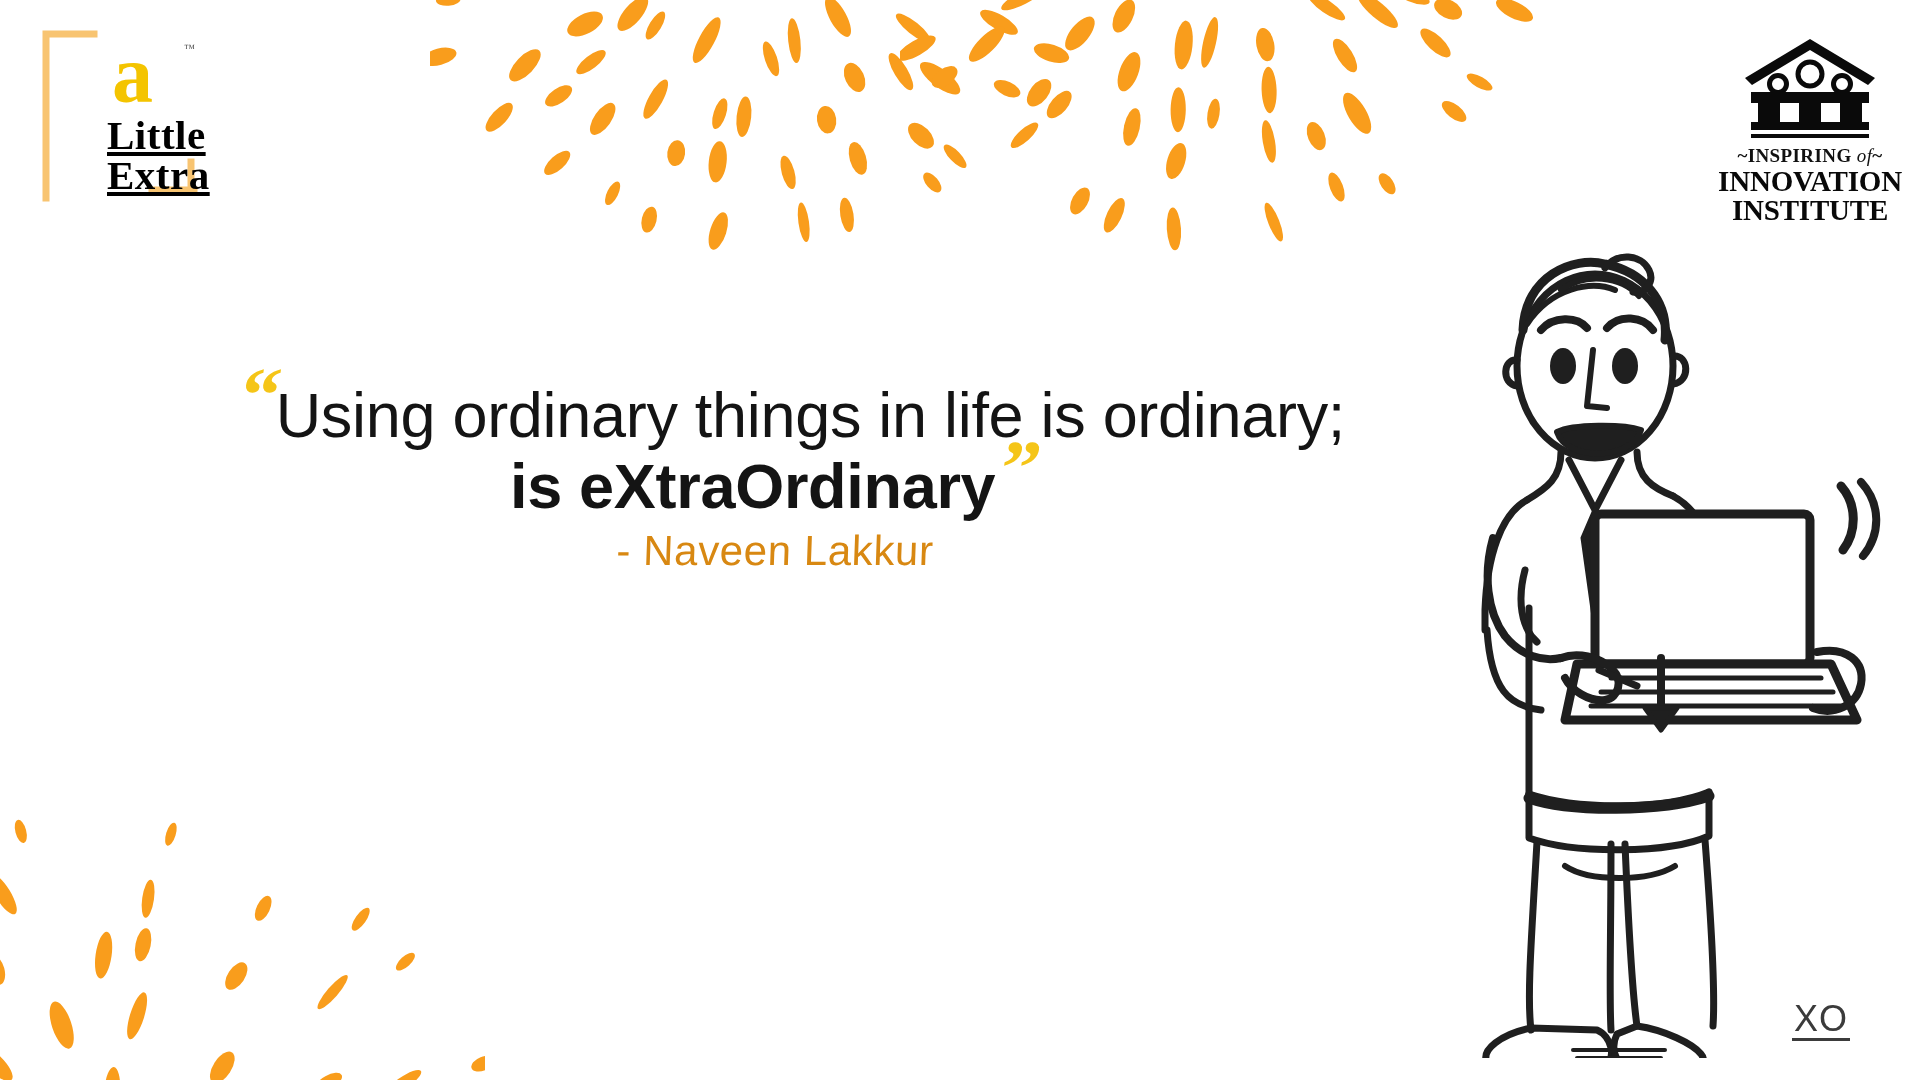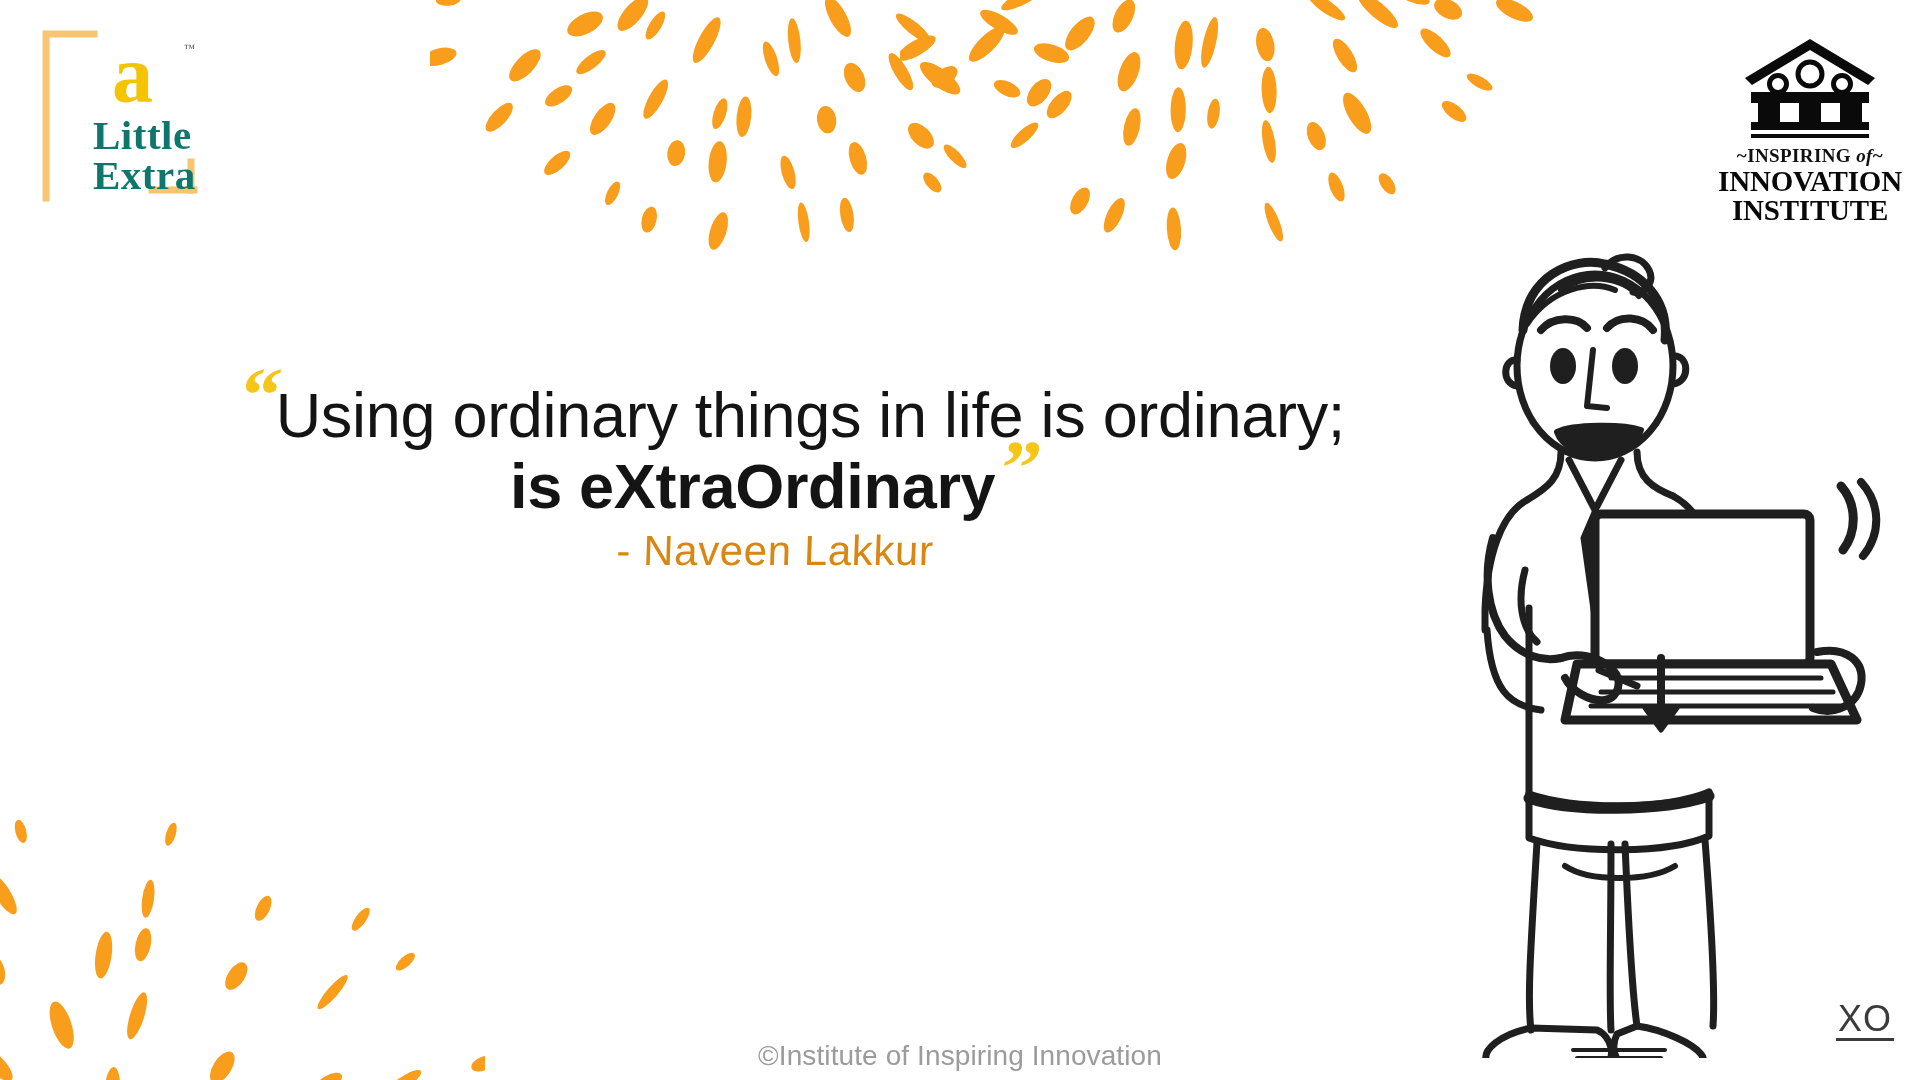--- a/index.html
+++ b/index.html
@@ -57,28 +57,29 @@
   #logo-tm {
     position: absolute;
     left: 150px;
     top: 16px;
     font-size: 11px;
     color: #4a4a4a;
     font-family: "Liberation Serif", serif;
   }
   #logo-wordmark {
     position: absolute;
-    left: 59px;
+    left: 73px;
     top: 90px;
     font-family: "Liberation Serif", serif;
     font-weight: 700;
     font-size: 41px;
     line-height: 0.97;
     letter-spacing: 0.5px;
-    color: #0f766e;
+    color: #000000;
+    text-decoration: underline;
   }
 
   
   #logo-institute {
     position: absolute;
     left: 1715px;
     top: 34px;
     width: 190px;
     height: 180px;
     text-align: center;
@@ -91,21 +92,21 @@
     font-family: "Liberation Serif", serif;
     font-size: 19px;
     font-weight: 700;
     letter-spacing: 0.4px;
     color: #111;
     margin-top: 3px;
     white-space: nowrap;
   }
   #institute-line-1 .of {
     font-style: italic;
-    font-weight: 700;
+    font-weight: 400;
   }
   #institute-line-2, #institute-line-3 {
     font-family: "Liberation Serif", serif;
     font-weight: 700;
     font-size: 29px;
     letter-spacing: -0.2px;
     line-height: 1.0;
     color: #090909;
     white-space: nowrap;
   }
@@ -171,21 +172,20 @@
     left: 1792px;
     top: 1000px;
     font-family: "Liberation Sans", sans-serif;
     font-size: 36px;
     font-weight: 400;
     letter-spacing: 1px;
     color: #3b3b3b;
     border-bottom: 3px solid #3b3b3b;
     line-height: 1.05;
     padding: 0 2px;
-    margin-left: 44px;
   }
 
   
   #footer-copyright {
     position: absolute;
     left: 0;
     right: 0;
     top: 1040px;
     text-align: center;
     color: #9b9b9b;
@@ -493,15 +493,14 @@
         <path d="M180 470 L196 492 L212 470 Z" fill="#1f1f1f" stroke="#1f1f1f" stroke-width="5"></path>
 
         <path d="M376 248 C392 266 392 294 378 312" stroke-width="9"></path>
         <path d="M396 244 C416 266 416 296 398 318" stroke-width="8"></path>
       </g>
     </svg>
   </div>
 
   <div id="doodle-xo-mark">XO</div>
 
-  <div id="footer-copyright">©Institute of Inspiring Innovation</div>
 
 </div>
 
 </body></html>

